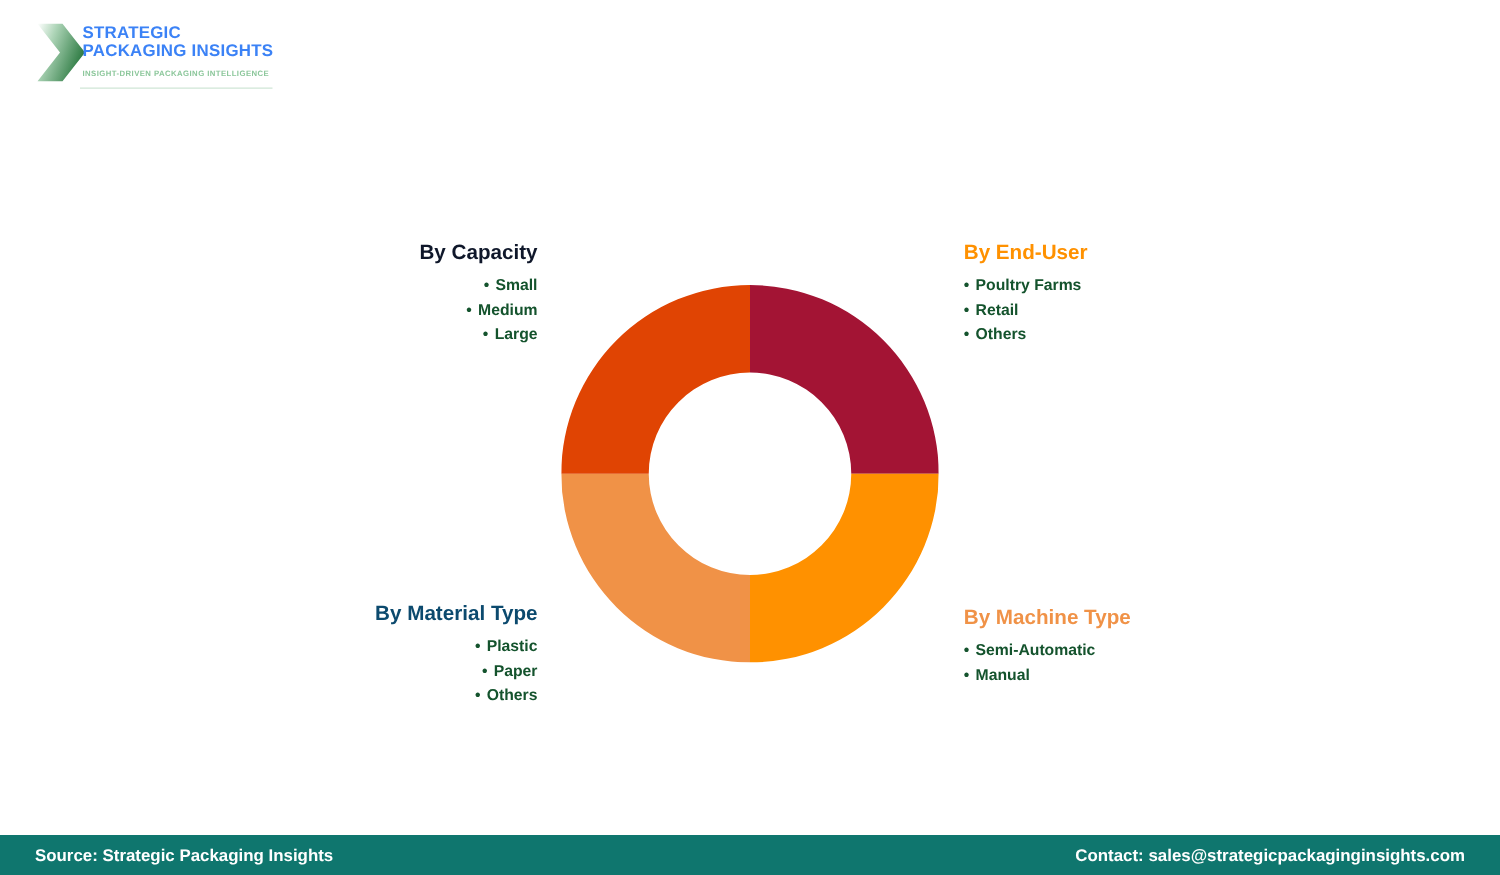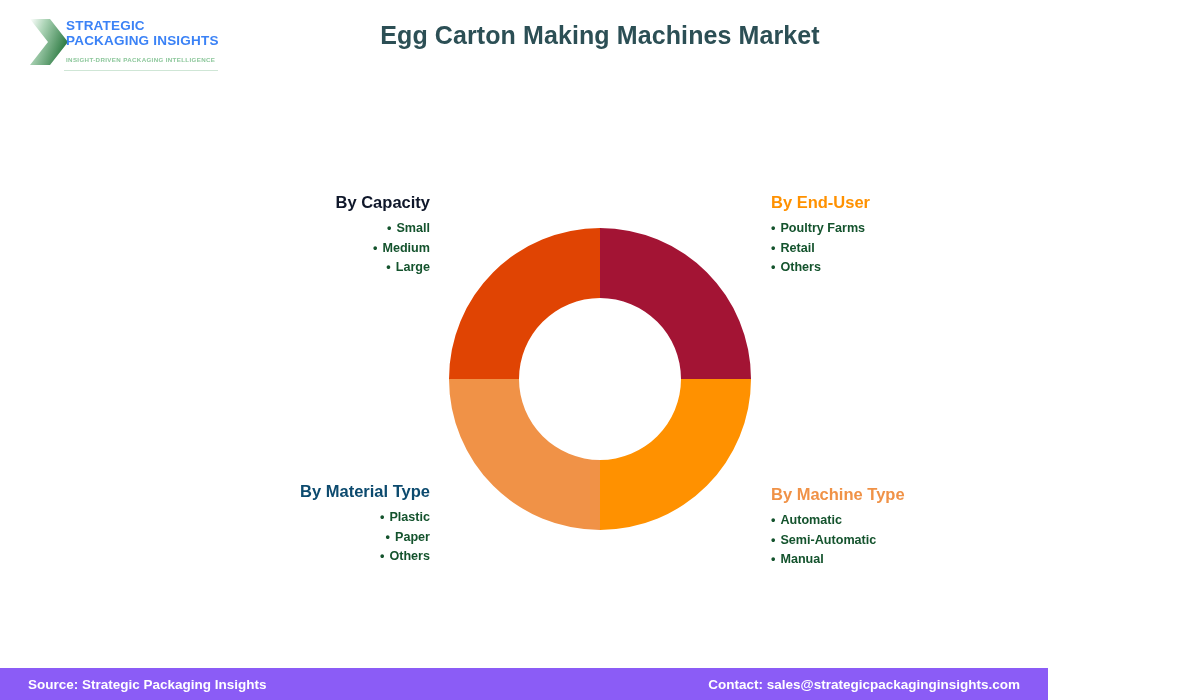--- a/index.html
+++ b/index.html
@@ -119,23 +119,23 @@
   #seg-capacity      { left: 190px; top: 193px; width: 240px; }
   #seg-enduser       { left: 771px; top: 193px; width: 300px; }
   #seg-material      { left: 190px; top: 482px; width: 240px; }
   #seg-machine       { left: 771px; top: 485px; width: 300px; }
 
   
   #footer {
     position: absolute;
     left: 0;
     bottom: 0;
-    width: 1048px;
+    width: 1200px;
     height: 32px;
-    background: #8b5cf6;
+    background: #0f766e;
     display: flex;
     align-items: center;
     justify-content: space-between;
   }
   .footer-text {
     font-size: 13.5px;
     font-weight: bold;
     color: #ffffff;
     white-space: nowrap;
   }
@@ -161,21 +161,20 @@
       </svg>
     </div>
     <div id="logo-text">
       <div class="logo-line">STRATEGIC</div>
       <div class="logo-line">PACKAGING INSIGHTS</div>
       <div id="logo-tagline">INSIGHT-DRIVEN PACKAGING INTELLIGENCE</div>
     </div>
     <div id="logo-rule"></div>
   </div>
 
-  <div id="title">Egg Carton Making Machines Market</div>
 
   <div id="donut-wrap">
     <svg id="donut-svg" width="302" height="302" viewBox="0 0 302 302" xmlns="http://www.w3.org/2000/svg">
       <g id="donut-slices">
           <path d="M 151 0 A 151 151 0 0 1 302 151 L 232 151 A 81 81 0 0 0 151 70 Z" fill="#A31434"></path>
           <path d="M 302 151 A 151 151 0 0 1 151 302 L 151 232 A 81 81 0 0 0 232 151 Z" fill="#FF9100"></path>
           <path d="M 151 302 A 151 151 0 0 1 0 151.00000000000003 L 70 151 A 81 81 0 0 0 151 232 Z" fill="#F09247"></path>
           <path d="M 0 151.00000000000003 A 151 151 0 0 1 150.99999999999997 0 L 150.99999999999997 70 A 81 81 0 0 0 70 151 Z" fill="#E04403"></path>
         </g>
     </svg>
@@ -204,21 +203,20 @@
     <ul>
       <li><span class="bullet">•</span><span>Plastic</span></li>
       <li><span class="bullet">•</span><span>Paper</span></li>
       <li><span class="bullet">•</span><span>Others</span></li>
     </ul>
   </div>
 
   <div class="seg right" id="seg-machine">
     <div class="seg-title" style="color: rgb(240, 146, 71);">By Machine Type</div>
     <ul>
-      <li><span class="bullet">•</span><span>Automatic</span></li>
       <li><span class="bullet">•</span><span>Semi-Automatic</span></li>
       <li><span class="bullet">•</span><span>Manual</span></li>
     </ul>
   </div>
 
   <div id="footer">
     <div class="footer-text" id="footer-source">Source: Strategic Packaging Insights</div>
     <div class="footer-text" id="footer-contact">Contact: sales@strategicpackaginginsights.com</div>
   </div>
 

